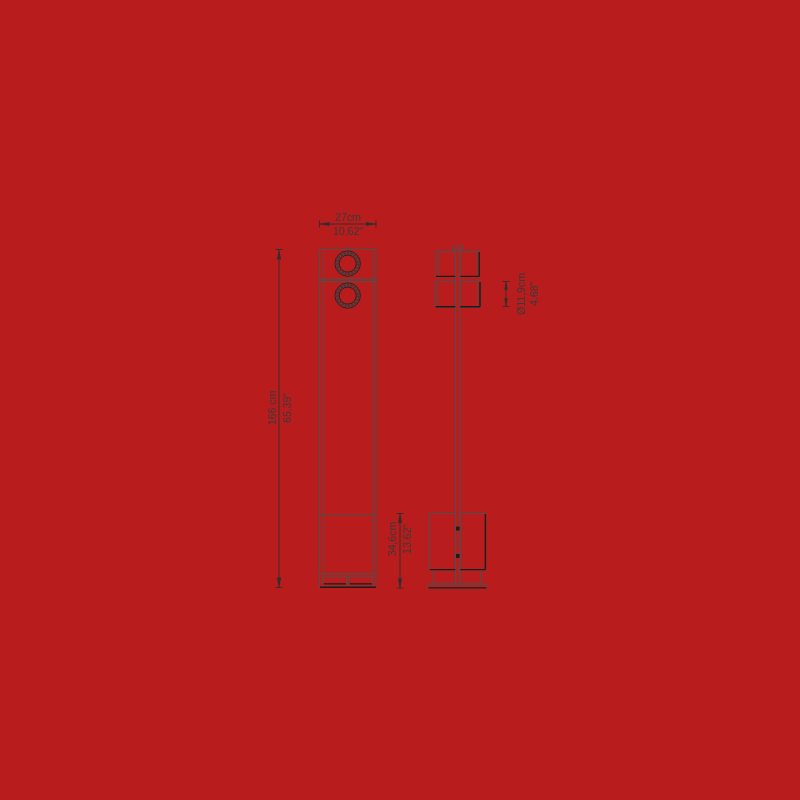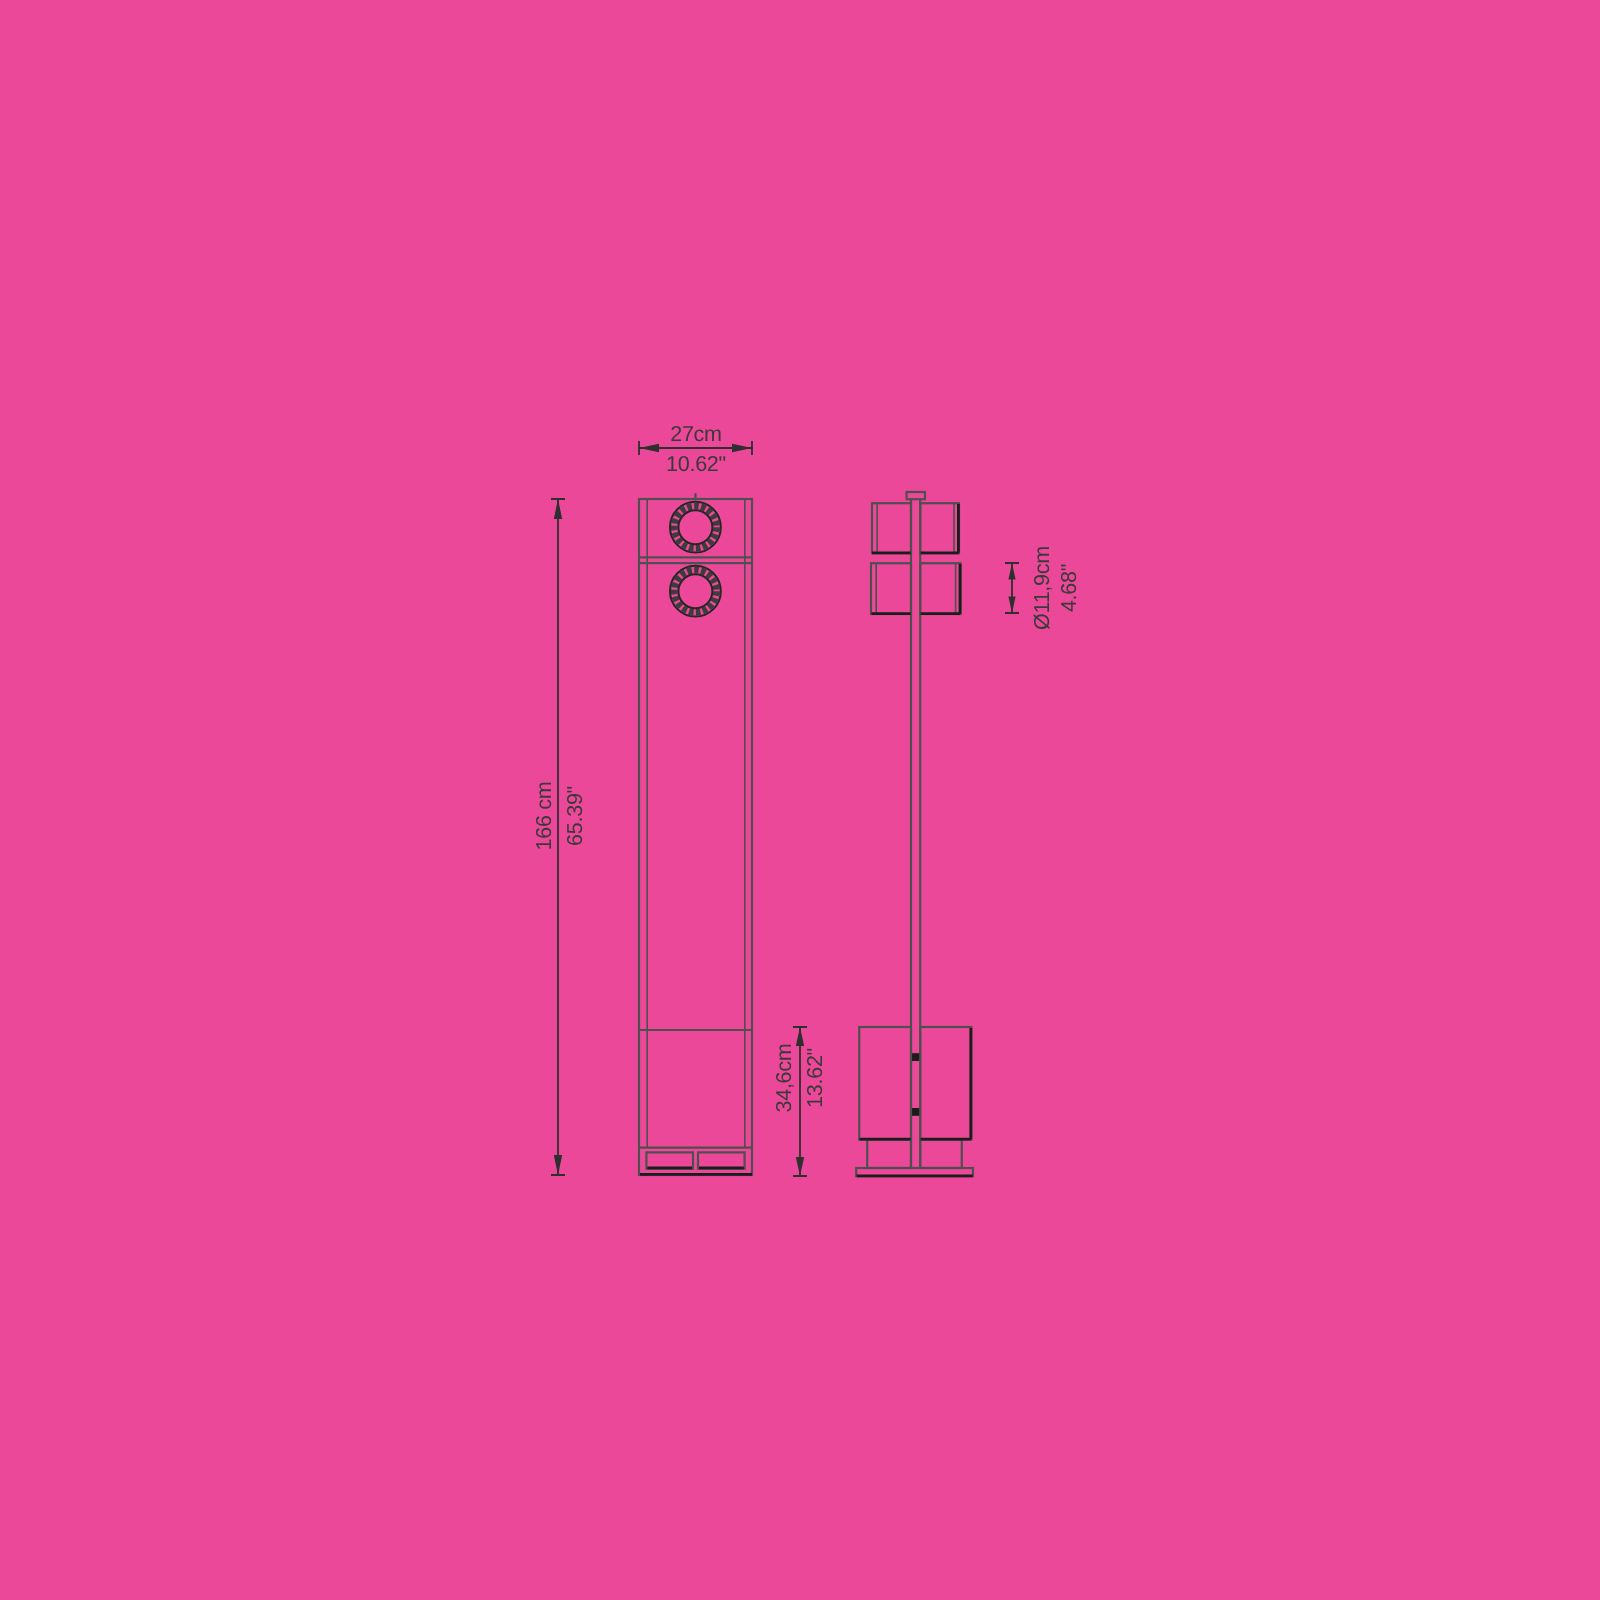--- a/index.html
+++ b/index.html
@@ -8,21 +8,21 @@
     width: 800px;
     height: 800px;
     background: #ffffff;
     font-family: "Liberation Sans", sans-serif;
     overflow: hidden;
   }
   #stage {
     position: relative;
     width: 800px;
     height: 800px;
-    background: #ec4899;
+    background: #b91c1c;
     text-decoration: underline;
   }
   svg text {
     font-family: "Liberation Sans", sans-serif;
     font-size: 10.8px;
     fill: #3a3a3a;
     letter-spacing: -0.15px;
   }
 </style>
 </head>

